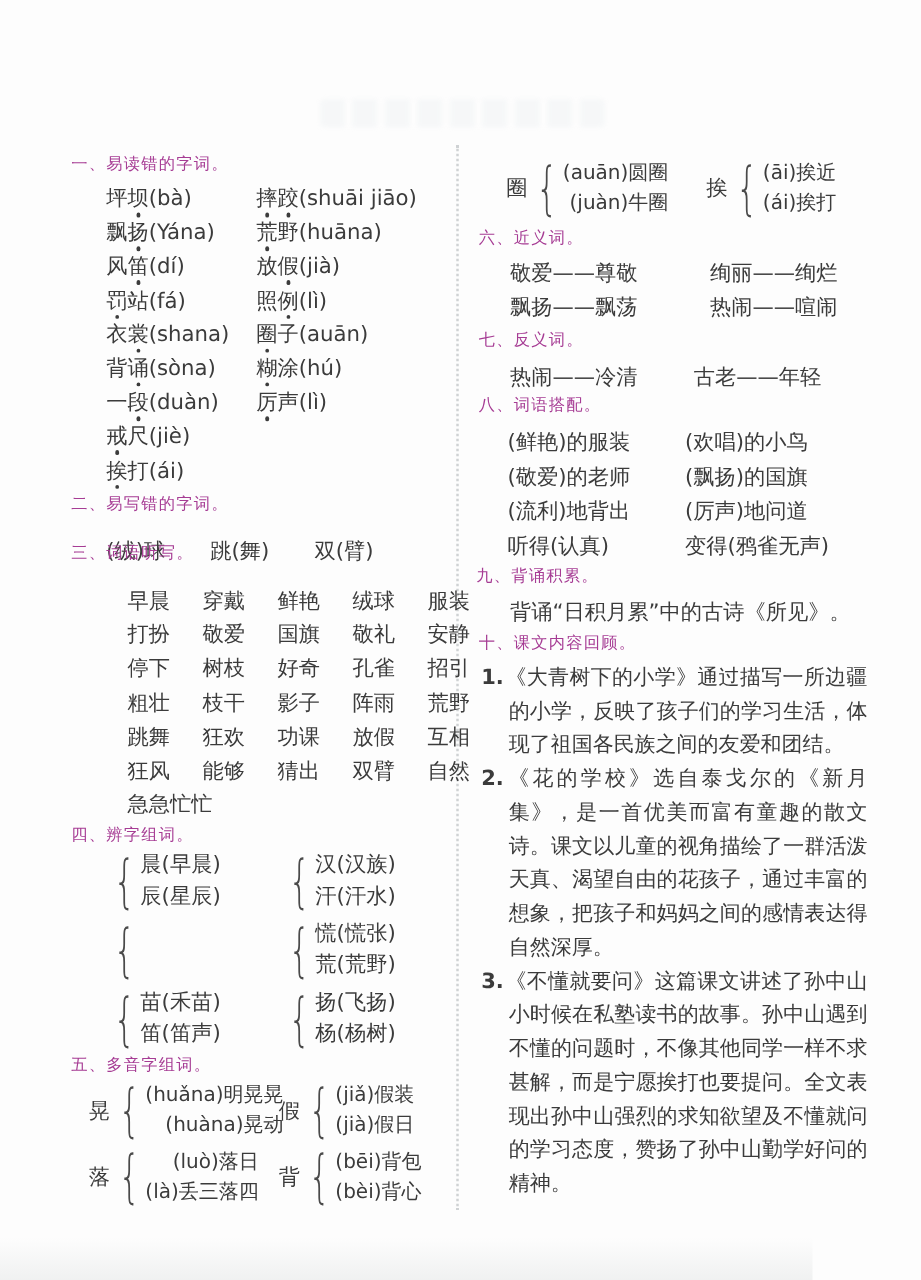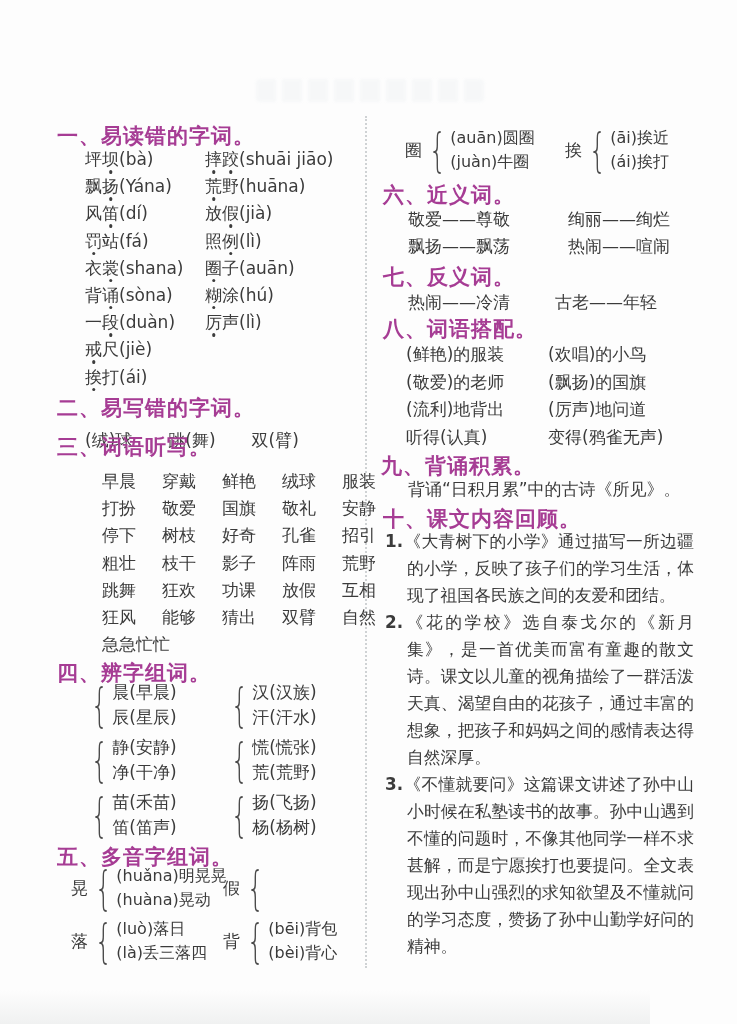--- a/index.html
+++ b/index.html
@@ -16,41 +16,41 @@
   }
   .divider{
     position:absolute;left:365px;top:116px;height:852px;width:0;
     border-left:2.5px dotted #cfd2d4;
   }
   .bottom-shade{
     position:absolute;left:0;top:990px;width:650px;height:34px;
     background:linear-gradient(to bottom,#fdfdfd,#f0f1f1);
   }
   .sec-title{
-    position:absolute;font-size:21px;font-weight:bold;color:#a63c94;
+    position:absolute;font-size:13px;font-weight:normal;color:#a63c94;
     letter-spacing:1px;white-space:nowrap;
   }
   .txt{font-size:17px;white-space:nowrap;margin-top:12px;}
   .wordcol{position:absolute;}
   .wordcol .w{height:27.2px;line-height:27.2px;font-size:17px;white-space:nowrap;}
   .hrow{position:absolute;display:flex;}
   .s2row{gap:36px;}
   .grid5{
     position:absolute;display:grid;grid-template-columns:repeat(5,60px);
     grid-auto-rows:27.2px;
   }
   .grid5 .w{font-size:17px;line-height:27.2px;white-space:nowrap;margin-left:17px;}
   .pairrow{position:absolute;display:flex;left:85px;}
   .pairblock{width:140px;display:flex;align-items:center;}
   .brace{
     font-family:"DejaVu Sans", sans-serif;font-weight:200;font-size:46px;color:#4a4a4a;
     display:inline-block;transform:scaleX(.6);line-height:1;margin-right:-2px;
   }
   .opts{display:flex;flex-direction:column;}
-  .opts div{line-height:25px;font-size:17px;white-space:nowrap;}
+  .opts div{line-height:25px;font-size:17px;white-space:nowrap;text-align:right;}
   .polyrow{position:absolute;display:flex;}
   .polyblock{display:flex;align-items:center;}
   .polyblock .base{font-size:17px;margin-right:1px;}
   .polyblock .opts div{line-height:24px;font-size:16px;}
   .dashpair{white-space:nowrap;}
   .grid2{position:absolute;display:grid;}
   .g6{grid-template-columns:160px auto;grid-auto-rows:27px;}
   .g7{grid-template-columns:147px auto;grid-auto-rows:27px;}
   .g8{grid-template-columns:142px auto;grid-auto-rows:27.5px;}
   .grid2 .w{font-size:17px;line-height:27px;white-space:nowrap;}
@@ -154,24 +154,20 @@
       <span class="brace">{</span>
       <div class="opts">
         <div>汉(汉族)</div>
         <div>汗(汗水)</div>
       </div>
     </div>
   </div>
   <div class="pairrow" style="top:735px">
     <div class="pairblock">
       <span class="brace">{</span>
-      <div class="opts">
-        <div>静(安静)</div>
-        <div>净(干净)</div>
-      </div>
     </div>
     <div class="pairblock">
       <span class="brace">{</span>
       <div class="opts">
         <div>慌(慌张)</div>
         <div>荒(荒野)</div>
       </div>
     </div>
   </div>
   <div class="pairrow" style="top:790px">
@@ -198,20 +194,24 @@
       <span class="base">晃</span>
       <span class="brace">{</span>
       <div class="opts">
         <div>(huǎna)明晃晃</div>
         <div>(huàna)晃动</div>
       </div>
     </div>
     <div class="polyblock">
       <span class="base">假</span>
       <span class="brace">{</span>
+      <div class="opts">
+        <div>(jiǎ)假装</div>
+        <div>(jià)假日</div>
+      </div>
     </div>
   </div>
   <div class="polyrow" style="left:71px;top:917px">
     <div class="polyblock" style="width:152px">
       <span class="base">落</span>
       <span class="brace">{</span>
       <div class="opts">
         <div>(luò)落日</div>
         <div>(là)丢三落四</div>
       </div>

